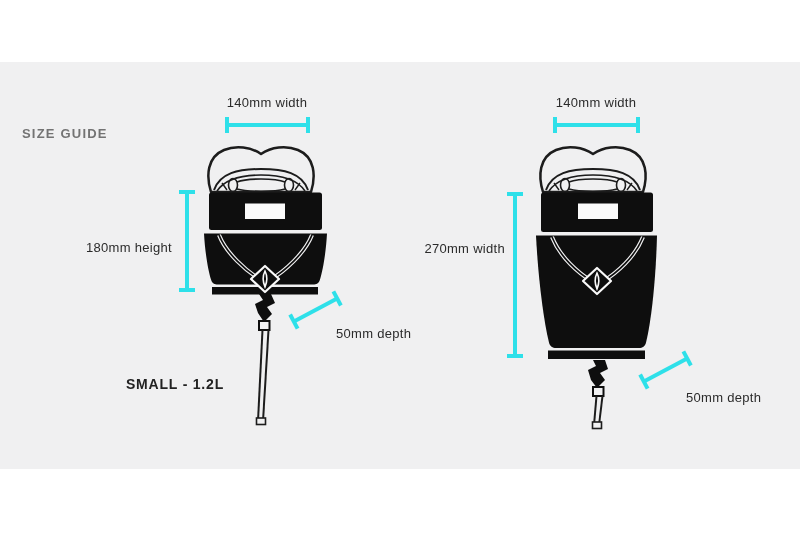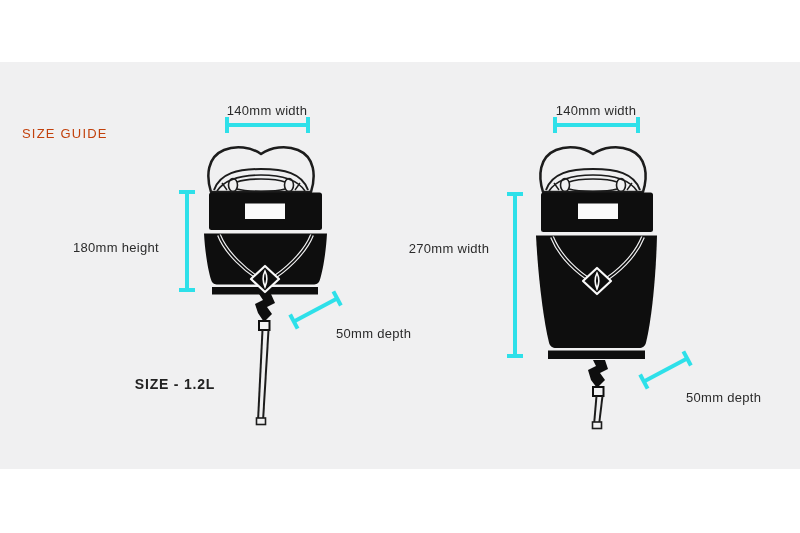--- a/index.html
+++ b/index.html
@@ -8,27 +8,27 @@
     background:#ffffff;
     font-family:"Liberation Sans","DejaVu Sans",sans-serif;
     color:#1f1f1f;
   }
   .panel{
     position:absolute;left:0;top:62px;width:800px;height:407px;
     background:#f0f0f1;
   }
   .page-title{
     position:absolute;left:22px;top:126px;
-    font-size:13px;font-weight:normal;letter-spacing:1.2px;color:#c2410c;
+    font-size:13px;font-weight:bold;letter-spacing:1.2px;color:#737373;
   }
   .dim-label{
     position:absolute;font-size:13px;letter-spacing:.3px;color:#2b2b2b;white-space:nowrap;
   }
-  .center{text-align:center;margin-top:8px;}
-  .right{text-align:center;}
+  .center{text-align:center;}
+  .right{text-align:right;}
   .product-name{
     position:absolute;font-size:14px;font-weight:bold;letter-spacing:.8px;color:#222;
     text-align:center;white-space:nowrap;
   }
   
   .h-measure{position:absolute;height:4px;background:#2ee0e9;}
   .h-measure::before,.h-measure::after{
     content:"";position:absolute;width:4px;height:16px;top:-6px;background:#2ee0e9;
   }
   .h-measure::before{left:0;}
@@ -95,21 +95,21 @@
 
     <path d="M79,154 L91,154 L95,163 L87,167 L92,174 L84,182 L78,173 L75,164 L83,160 Z" fill="#0e0e0e"></path>
 
     <rect x="79" y="181" width="10.5" height="9" fill="#f0f0f1" stroke="#0e0e0e" stroke-width="2"></rect>
 
     <path d="M82.5,190 L78,281" stroke="#1c1c1c" stroke-width="2" fill="none"></path>
     <path d="M88.5,190 L83,281" stroke="#1c1c1c" stroke-width="2" fill="none"></path>
     <rect x="76.5" y="278" width="9" height="6.5" fill="#f0f0f1" stroke="#1c1c1c" stroke-width="1.6"></rect>
   </svg>
 
-  <div class="product-name" style="left:85px;top:376px;width:180px;">SIZE - 1.2L</div>
+  <div class="product-name" style="left:85px;top:376px;width:180px;">SMALL - 1.2L</div>
 
   <div class="dim-label center" style="left:509px;top:95px;width:174px;">140mm width</div>
   <div class="h-measure" style="left:553px;top:123px;width:87px;"></div>
 
   <div class="v-measure" style="left:513px;top:192px;height:166px;"></div>
   <div class="dim-label right" style="left:393px;top:241px;width:112px;">270mm width</div>
 
   <div class="d-measure" style="left:640px;top:368px;"></div>
   <div class="dim-label" style="left:686px;top:390px;">50mm depth</div>
 

